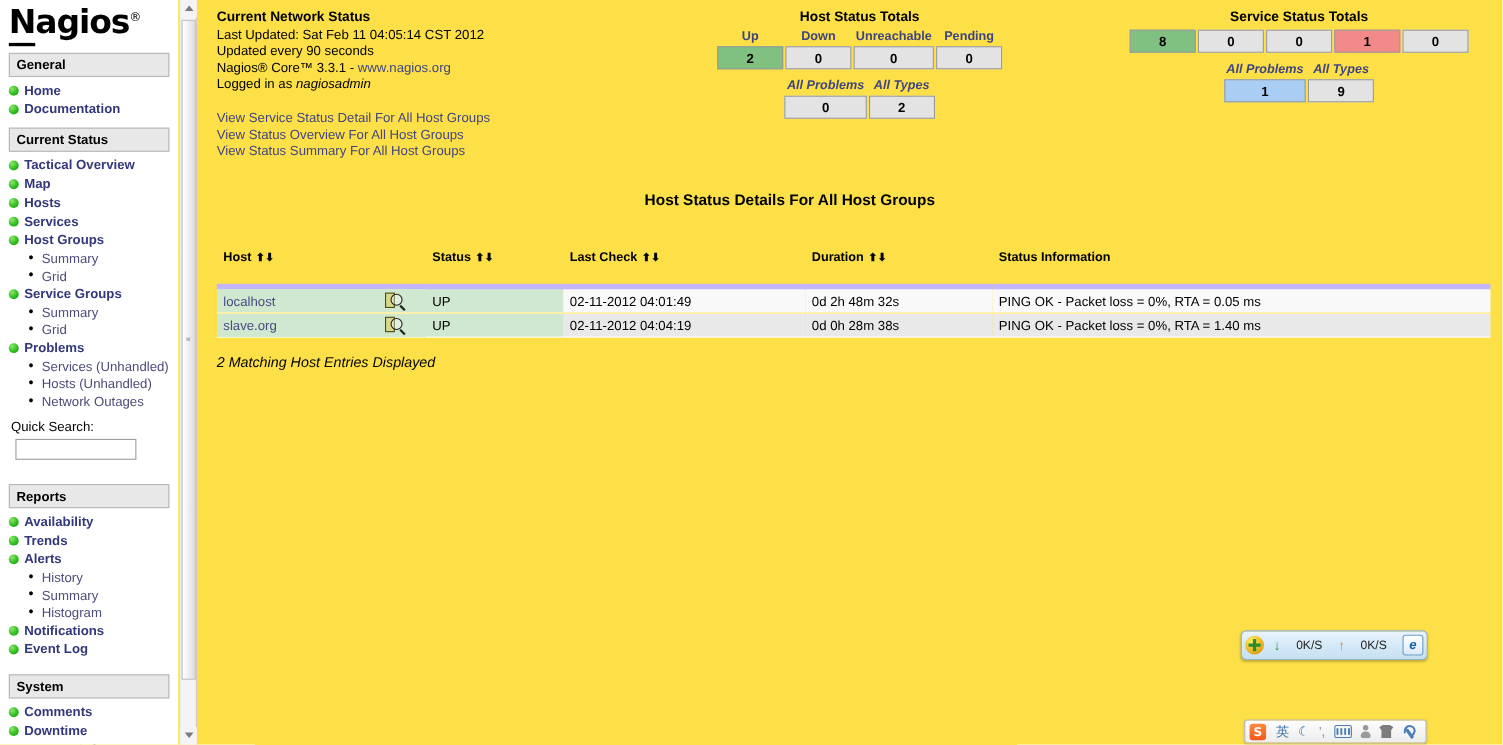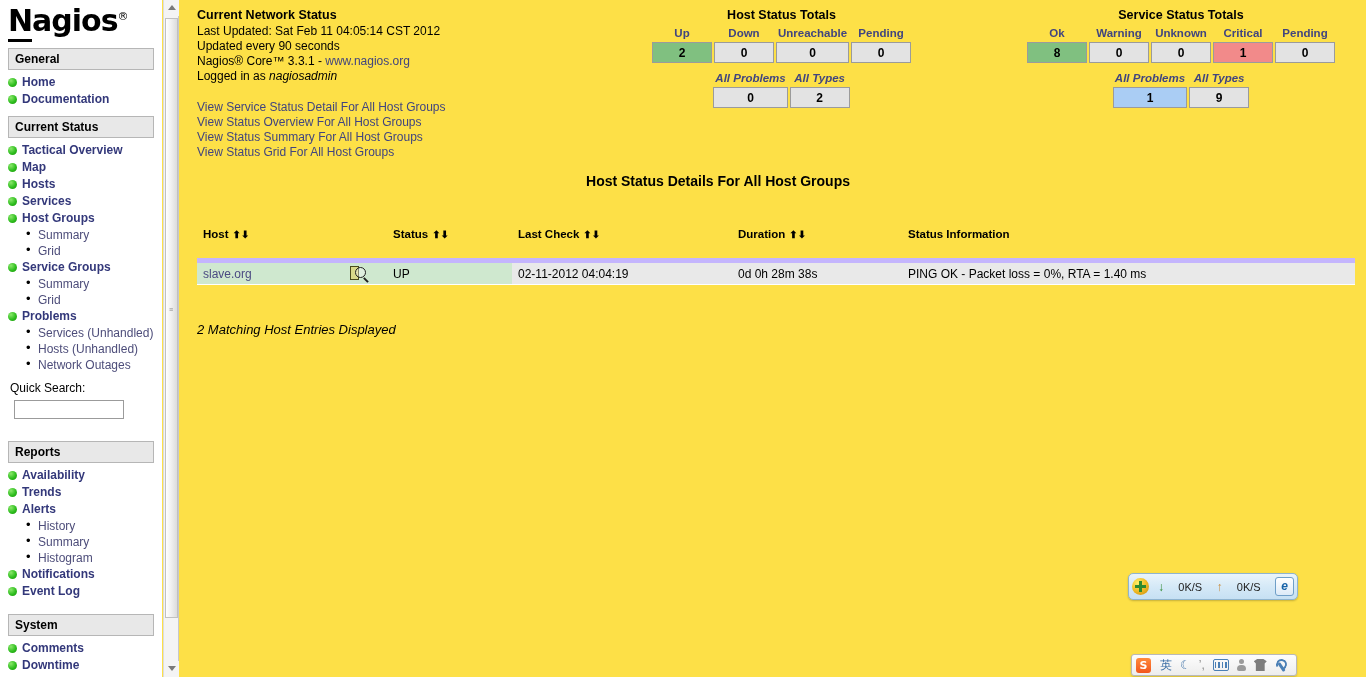--- a/index.html
+++ b/index.html
@@ -598,21 +598,20 @@
         <div>Last Updated: Sat Feb 11 04:05:14 CST 2012</div>
         <div>Updated every 90 seconds</div>
         <div><span>Nagios® Core™ 3.3.1 - </span><a class="cns-link" href="#">www.nagios.org</a></div>
         <div><span>Logged in as </span><span class="cns-italic">nagiosadmin</span></div>
       </div>
 
       <div class="view-links">
         <a href="#">View Service Status Detail For All Host Groups</a>
         <a href="#">View Status Overview For All Host Groups</a>
         <a href="#">View Status Summary For All Host Groups</a>
-        <a href="#">View Status Grid For All Host Groups</a>
       </div>
 
       <div class="totals-block" id="host-totals">
         <div class="totals-title">Host Status Totals</div>
         <table class="totals">
           <tbody>
               <tr>
             <th>Up</th>
             <th>Down</th>
             <th>Unreachable</th>
@@ -639,27 +638,20 @@
             </tr>
           </tbody>
             </table>
         </div>
       </div>
 
       <div class="totals-block" id="svc-totals">
         <div class="totals-title">Service Status Totals</div>
         <table class="totals">
           <tbody>
-              <tr>
-            <th>Ok</th>
-            <th>Warning</th>
-            <th>Unknown</th>
-            <th>Critical</th>
-            <th>Pending</th>
-          </tr>
           <tr>
             <td class="cell-ok">8</td>
             <td>0</td>
             <td>0</td>
             <td class="cell-crit">1</td>
             <td>0</td>
           </tr>
         </tbody>
           </table>
         <div class="subtotals-wrap">
@@ -693,20 +685,37 @@
         <thead>
           <tr>
             <th><span>Host</span><span class="sort-arrows"><span>⬆</span><span>⬇</span></span></th>
             <th><span>Status</span><span class="sort-arrows"><span>⬆</span><span>⬇</span></span></th>
             <th><span>Last Check</span><span class="sort-arrows"><span>⬆</span><span>⬇</span></span></th>
             <th><span>Duration</span><span class="sort-arrows"><span>⬆</span><span>⬇</span></span></th>
             <th><span>Status Information</span></th>
           </tr>
         </thead>
         <tbody>
+          <tr class="row-a">
+            <td class="hostcell">
+              <a href="#">localhost</a>
+              <span class="host-icon">
+                <span class="trafficlight">
+                  <span class="tl-seg tl-red"></span>
+                  <span class="tl-seg tl-yel"></span>
+                  <span class="tl-seg tl-grn"></span>
+                </span>
+                <span class="magnifier"></span>
+              </span>
+            </td>
+            <td class="statuscell">UP</td>
+            <td>02-11-2012 04:01:49</td>
+            <td>0d 2h 48m 32s</td>
+            <td>PING OK - Packet loss = 0%, RTA = 0.05 ms</td>
+          </tr>
           <tr class="row-b">
             <td class="hostcell">
               <a href="#">slave.org</a>
               <span class="host-icon">
                 <span class="trafficlight">
                   <span class="tl-seg tl-red"></span>
                   <span class="tl-seg tl-yel"></span>
                   <span class="tl-seg tl-grn"></span>
                 </span>
                 <span class="magnifier"></span>

